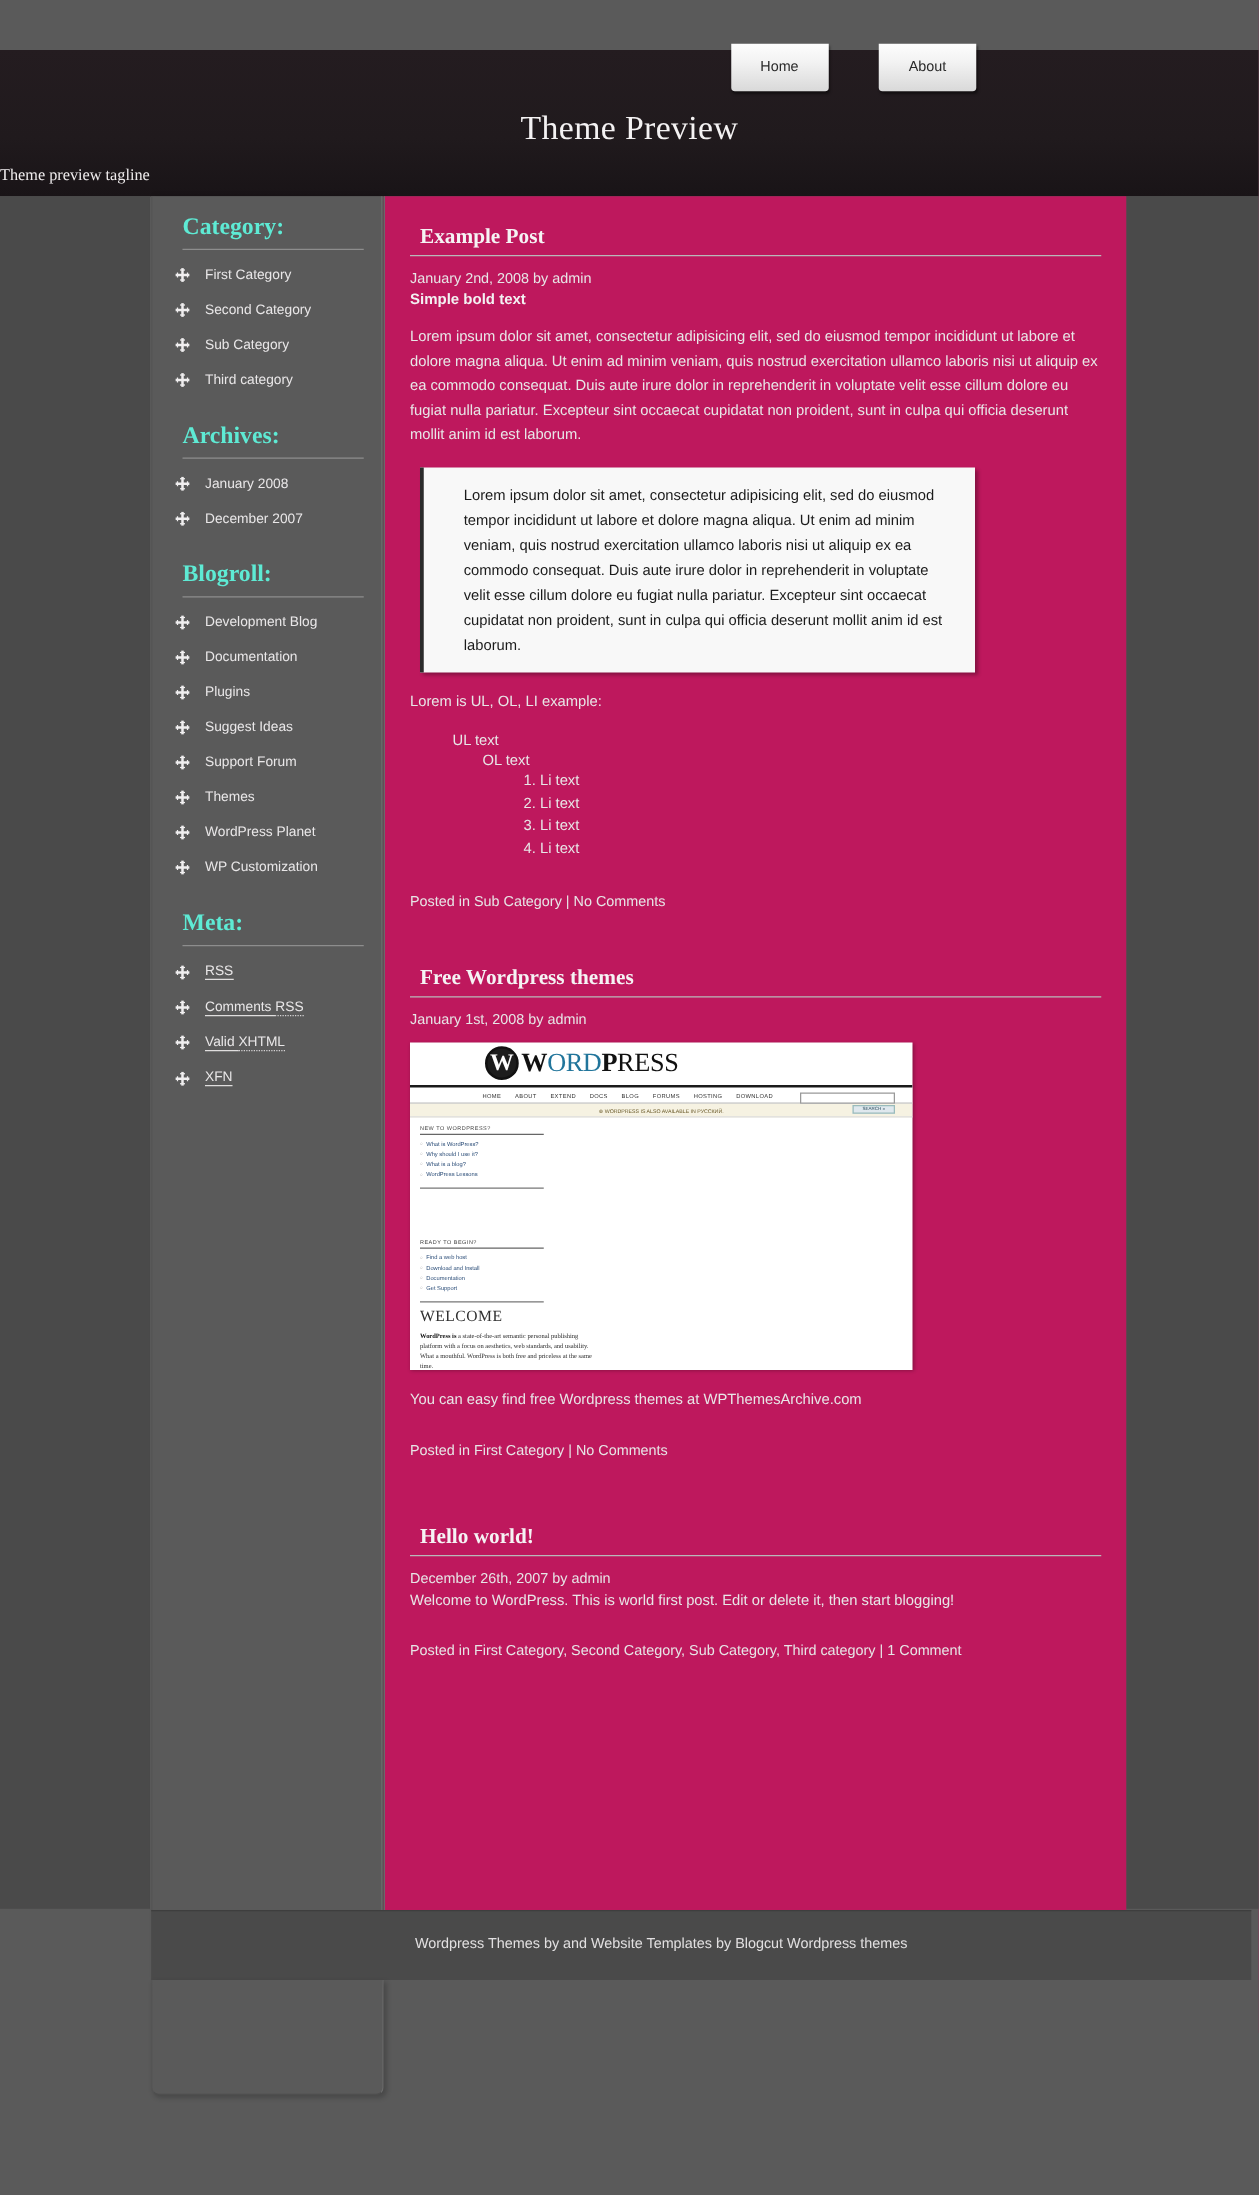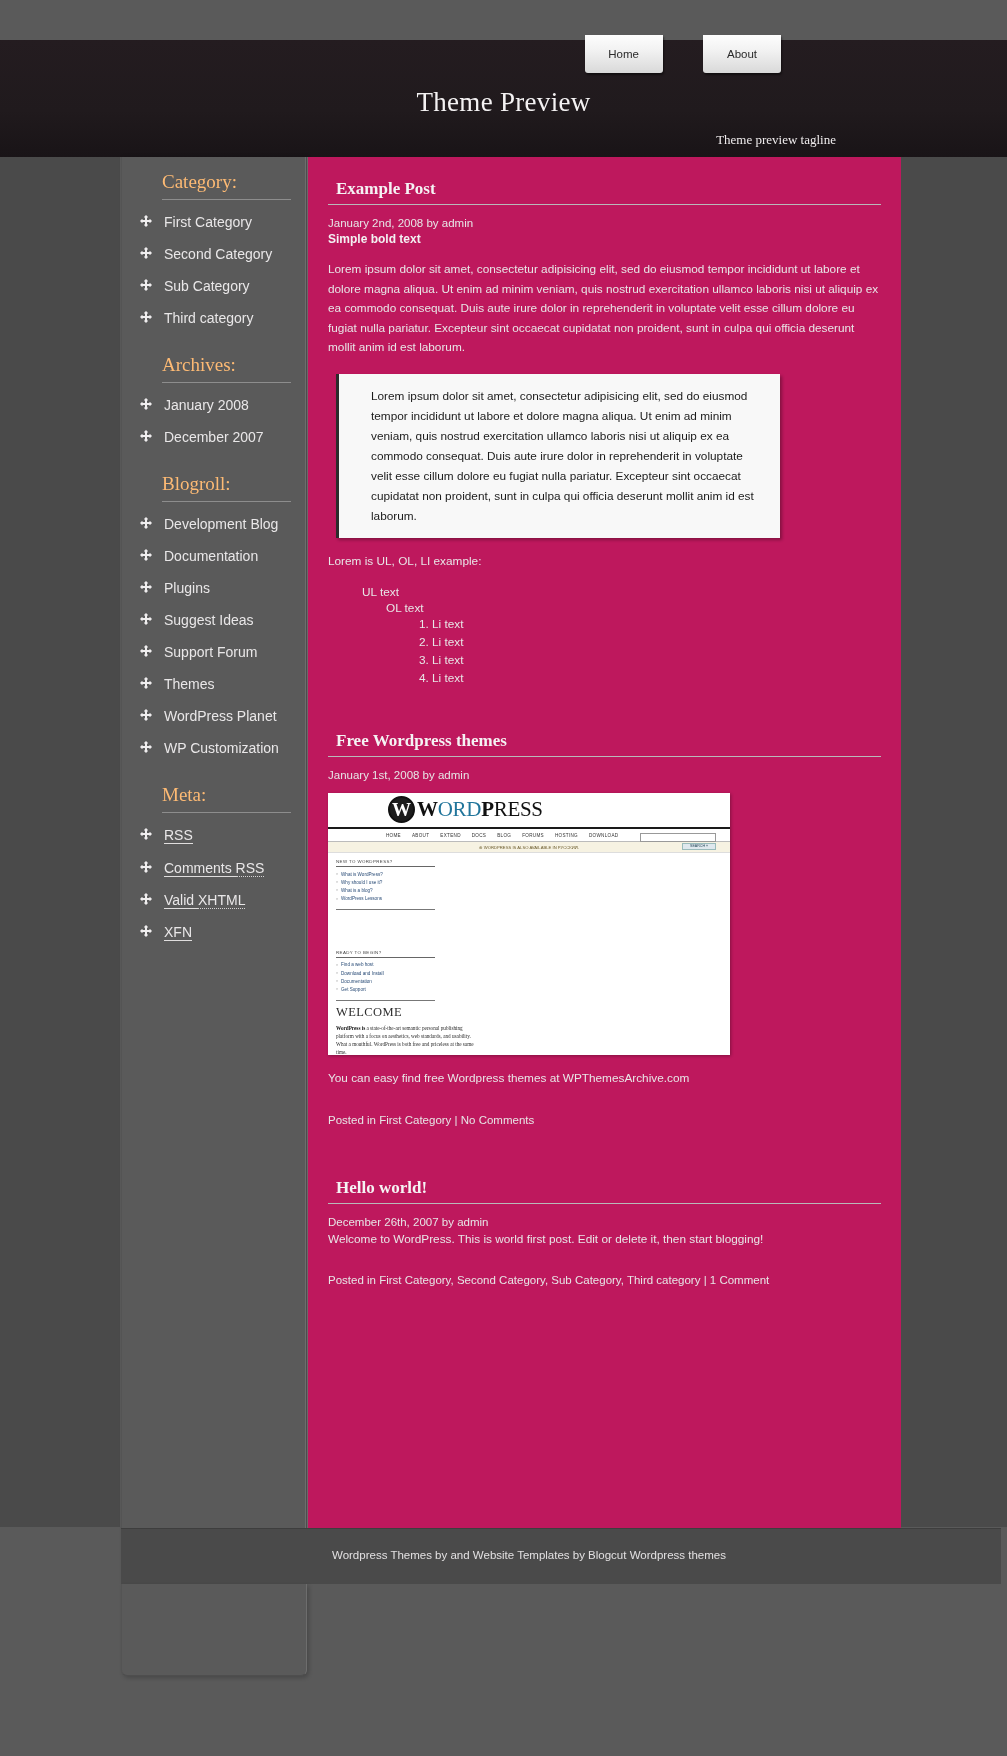--- a/index.html
+++ b/index.html
@@ -36,49 +36,49 @@
   }
   #blogtitle {
     position:absolute; top:47px; left:0; width:1007px;
     text-align:center;
     font-family:"Liberation Serif", serif;
     font-size:27px; color:#f4f2f3; font-weight:normal;
     letter-spacing:.3px;
   }
   #tagline {
     position:absolute; top:92px; left:0; width:836px;
-    text-align:right;
+    text-align:left;
     font-family:"Liberation Serif", serif;
     font-size:13px; color:#efeced;
   }
 
   
   #wrap { position:absolute; left:0; top:157px; width:1007px; height:1599px; }
   #leftgutter { position:absolute; left:0; top:0; width:120px; height:1370px; background:#4a4a4a; }
   #rightgutter { position:absolute; right:0; top:0; width:106px; height:1370px; background:#4a4a4a; }
 
   
   #sidebar {
     position:absolute; left:121px; top:0; width:185px; height:1427px;
     background:#5a5a5a;
     border-right:1px solid #6d6d6d;
     border-left:1px solid #545454;
     box-shadow:2px 0 4px rgba(0,0,0,.18);
   }
   .sb-head {
     font-family:"Liberation Serif", serif;
-    font-size:19px; color:#fdba74; font-weight:normal;
-    margin:0 14px 0 40px; padding:14px 0 6px 0;
+    font-size:19px; color:#5eead4; font-weight:bold;
+    margin:0 14px 0 24px; padding:14px 0 6px 0;
     border-bottom:1px solid #8d8d8d;
   }
   .sb-list { list-style:none; margin:0; padding:6px 0 6px 0; }
   .sb-list li {
-    display:flex; align-items:flex-start;
+    display:flex; align-items:flex-end;
     padding:8px 6px 8px 42px;
-    font-size:14px; color:#e9e7e8;
+    font-size:11px; color:#e9e7e8;
     cursor:pointer;
   }
   .bullet {
     position:absolute; margin-left:-24px;
     width:12px; height:12px;
     display:inline-block;
   }
   .sb-list li span.lbl { white-space:nowrap; }
   .abbr { border-bottom:1px dotted #d6d4d5; }
   .ulink { border-bottom:1px solid #e0dede; }
@@ -513,20 +513,21 @@
               <ol class="demo">
                 <li>Li text</li>
                 <li>Li text</li>
                 <li>Li text</li>
                 <li>Li text</li>
               </ol>
             </li>
           </ul>
         </li>
       </ul>
+      <div class="posted">Posted in Sub Category | No Comments</div>
     </div>
 
     <div class="post" style="margin-top:18px;">
       <h2>Free Wordpress themes</h2>
       <div class="postmeta">January 1st, 2008 by admin</div>
 
       <div class="wpshot">
         <div class="wp-logorow">
           <div class="wp-logo">
             <div class="circ">W</div>

